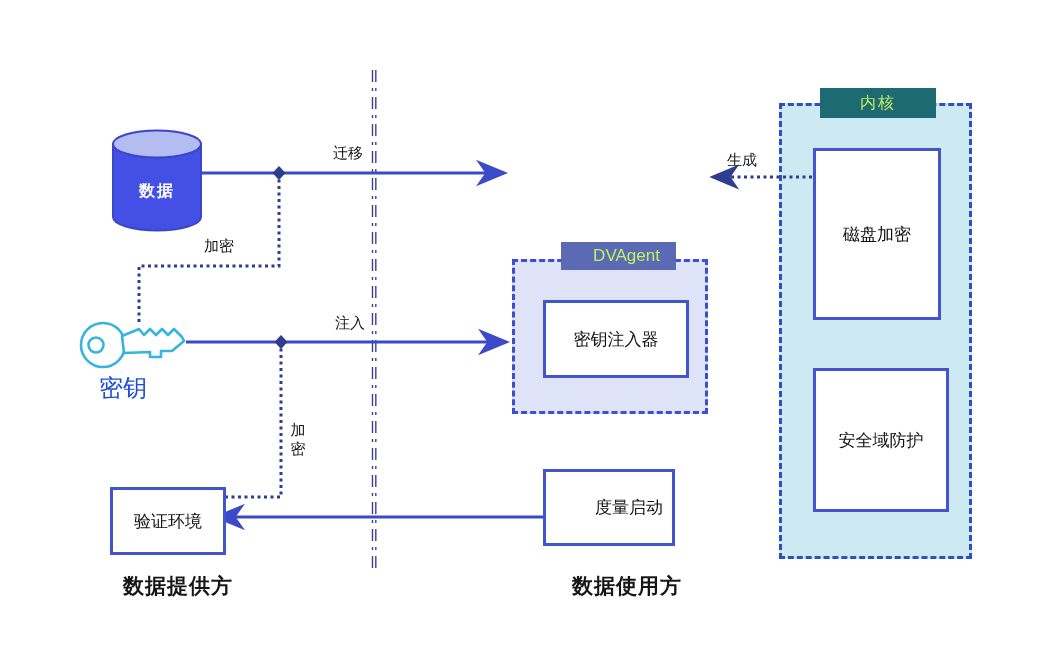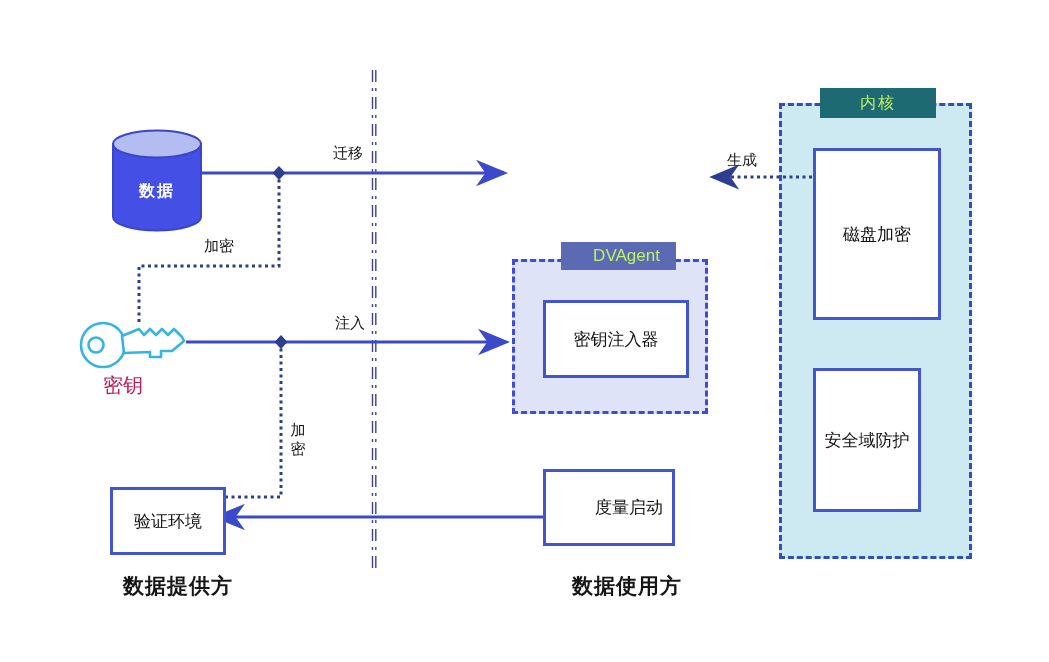--- a/index.html
+++ b/index.html
@@ -30,21 +30,21 @@
        color:#bef264;box-sizing:border-box;}
   .dvagent-tag{left:561px;top:242px;width:115px;height:28px;background:#5c6ab4;font-size:17px;padding-left:16px;}
   .kernel-tag{left:820px;top:88px;width:116px;height:30px;background:#1e6a73;font-size:16px;letter-spacing:2px;}
   .lbl{z-index:4;font-size:15px;color:#141414;white-space:nowrap;}
   .lbl-v{white-space:normal;width:20px;line-height:19px;text-align:center;}
   .section-lbl{z-index:4;font-size:21px;font-weight:bold;color:#161616;
                width:180px;text-align:left;letter-spacing:1px;}
   .cyl-text{z-index:3;left:112px;top:181px;width:90px;text-align:center;
             color:#ffffff;font-size:16px;font-weight:600;letter-spacing:2px;}
   .key-lbl{z-index:3;left:88px;top:372px;width:70px;text-align:center;
-           font-size:20px;color:#be185d;}
+           font-size:24px;color:#1d4ed8;}
 </style>
 </head>
 <body>
 
 <div class="stage">
 
   <div class="abs kernel-box"></div>
   <div class="abs dvagent-box"></div>
 
   <svg class="wires" width="1049" height="662" viewBox="0 0 1049 662">
@@ -92,21 +92,21 @@
 
 
   <div class="abs node white-box" style="left:543px;top:300px;width:146px;height:78px;">
     <span>密钥注入器</span>
   </div>
 
   <div class="abs node white-box" style="left:813px;top:148px;width:128px;height:172px;">
     <span>磁盘加密</span>
   </div>
 
-  <div class="abs node white-box" style="left:813px;top:368px;width:108px;height:144px;">
+  <div class="abs node white-box" style="left:813px;top:368px;width:136px;height:144px;">
     <span>安全域防护</span>
   </div>
 
   <div class="abs node white-box" style="left:90px;top:487px;width:116px;height:68px;margin-left:20px;">
     <span>验证环境</span>
   </div>
 
   <div class="abs node white-box" style="left:543px;top:469px;width:132px;height:77px;padding-left:40px;">
     <span>度量启动</span>
   </div>

